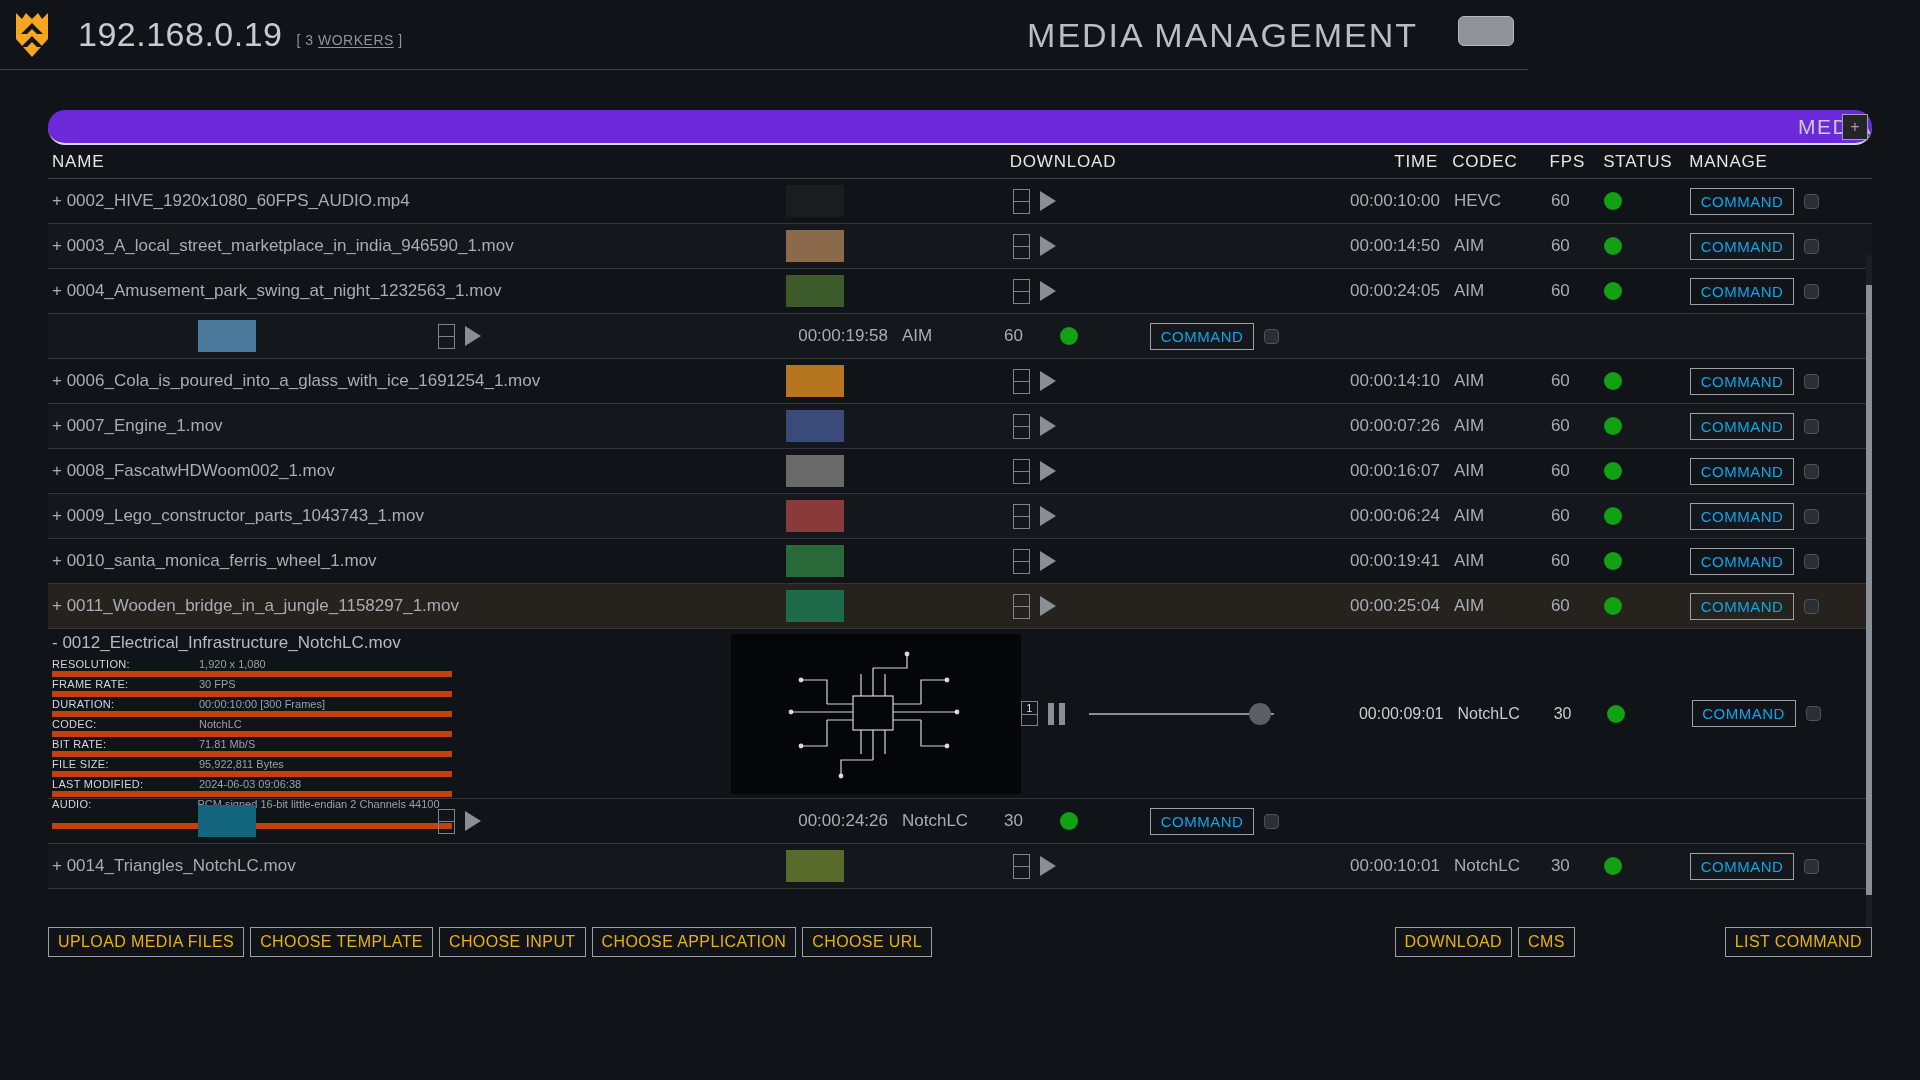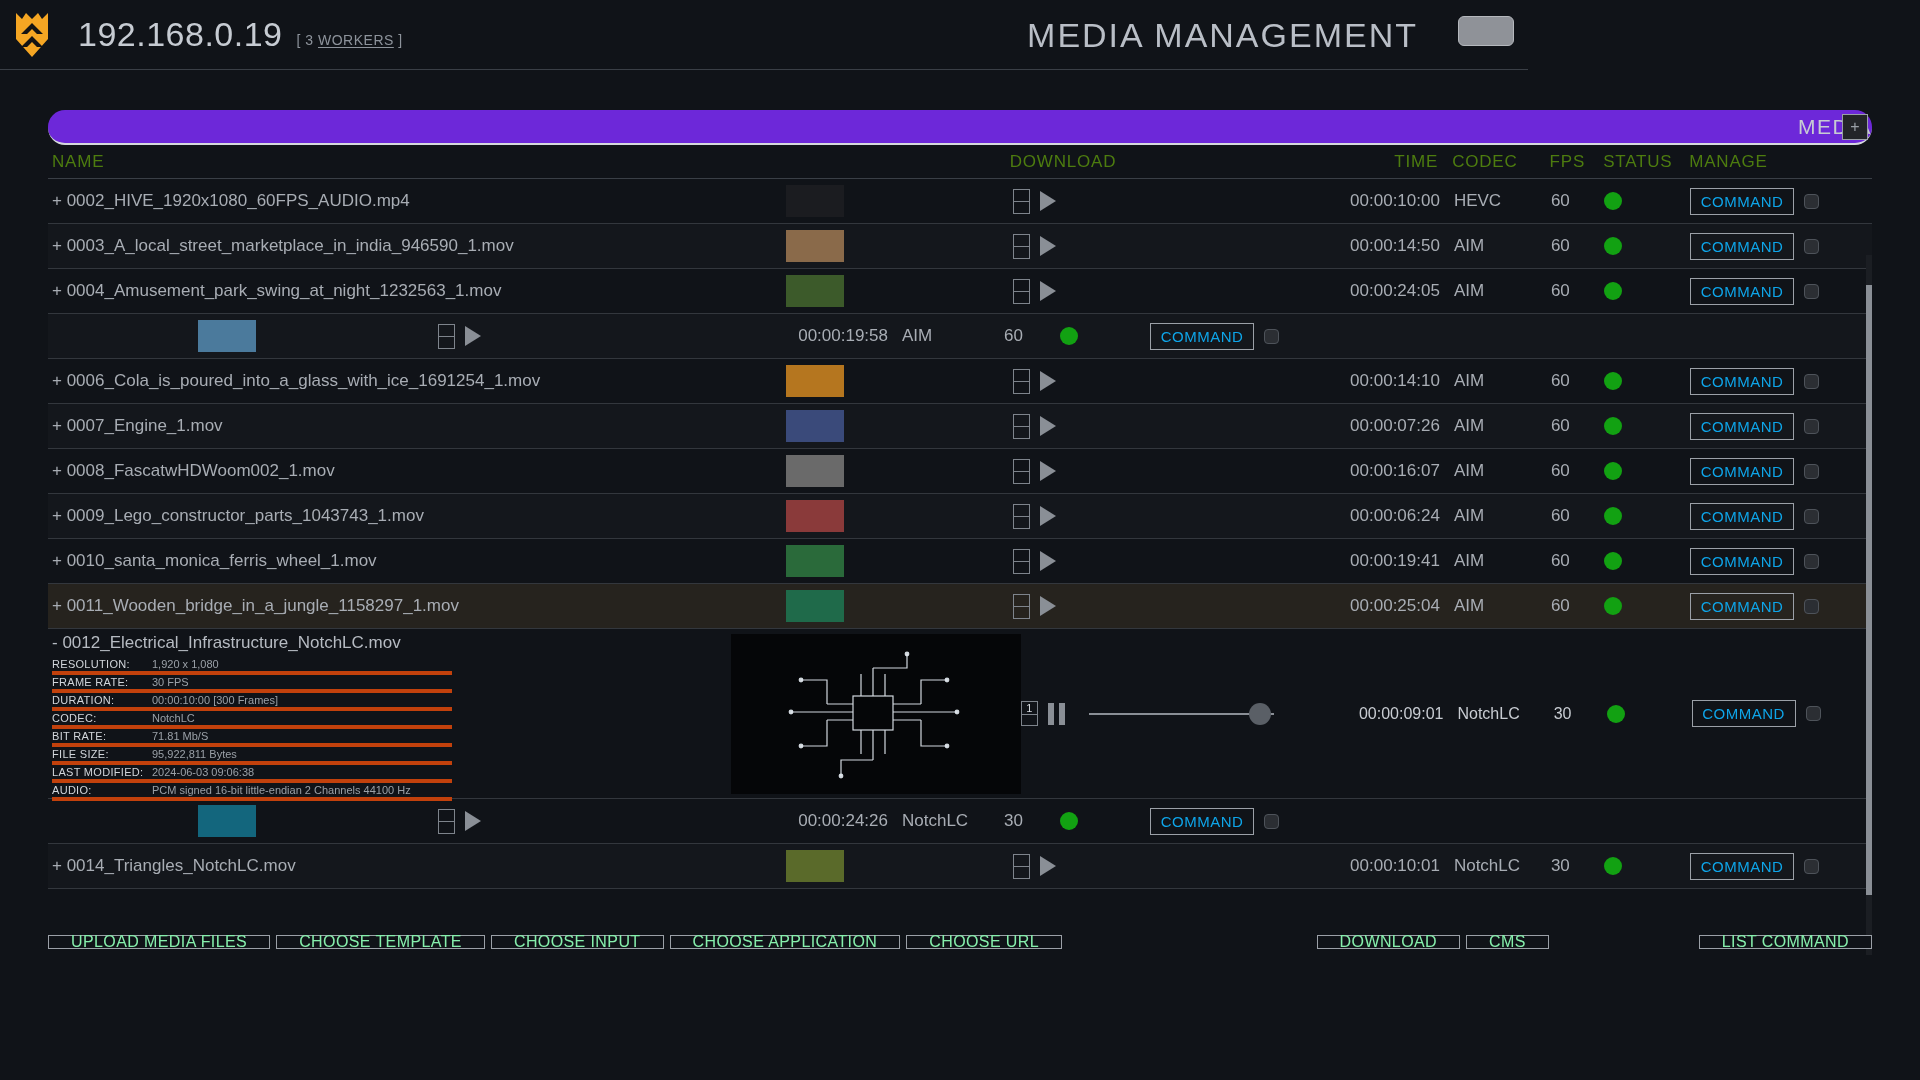--- a/index.html
+++ b/index.html
@@ -48,21 +48,21 @@
   .panel-title { font-size: 21px; color: #c7ccd3; letter-spacing: 1.5px; }
   .add-btn {
     position: absolute; right: 4px; top: 4px; width: 26px; height: 26px;
     border: 1px solid #9aa0a7; color: #9aa0a7; font-size: 16px;
     display: flex; align-items: center; justify-content: center;
     background: #232528;
   }
   .col-head-row {
     display: flex; align-items: center; height: 34px;
     border-bottom: 1px solid #3a3f46; background:#101318;
-    font-size: 17px; color: #4d7c0f; letter-spacing: .8px;
+    font-size: 17px; color: #e5e5e5; letter-spacing: .8px;
   }
   .c-name    { width: 620px; padding-left: 4px; }
   .c-thumb   { width: 390px; }
   .c-ctrl    { width: 330px; }
   .c-time    { width: 120px; text-align: right; }
   .c-codec   { width: 110px; padding-left: 14px; }
   .c-fps     { width: 56px;  padding-left: 6px; }
   .c-status  { width: 88px;  padding-left: 6px; }
   .c-manage  { width: 200px; padding-left: 8px; }
 
@@ -113,32 +113,32 @@
     width:104px; height:27px; border:1px solid #9ba0a7; background:transparent;
     color:#0ea5e9; font-size:15px; letter-spacing:.5px;
     display:flex; align-items:center; justify-content:center;
   }
   .radio-sq { width:15px; height:15px; border-radius:4px; background:#2b2e33; border:1px solid #4e535a; }
   
   .exp-row { display:flex; height:170px; border-bottom:1px solid #33373d; background:#101318; }
   .exp-left { width:620px; padding-left:4px; padding-top:4px; }
   .exp-title { font-size:17px; color:#b6bbc2; margin-bottom:4px; }
   .meta { width:400px; }
-  .meta-row { display:flex; font-size:11px; border-bottom:4px solid #c2410c; padding:1px 0; }
+  .meta-row { display:flex; font-size:11px; border-bottom:6px solid #c2410c; padding:1px 0;gap:47px; }
   .meta-k { width:100px; color:#d2d6db; letter-spacing:.3px; }
   .meta-v { color:#9aa0a7; }
   .big-thumb { width:290px; height:160px; background:#050608; }
   
   .action-bar {
     position:absolute; left:48px; top:925px; width:1824px; height:34px;
     display:flex; align-items:center;
   }
   .act-btn {
-    height:14px; border:1px solid #9ba0a7; background:#101318; color:#86efac;
-    font-size:16px; padding:0 22px; display:flex; align-items:center; letter-spacing:.4px;
+    height:30px; border:1px solid #9ba0a7; background:#101318; color:#eab308;
+    font-size:16px; padding:0 9px; display:flex; align-items:center; letter-spacing:.4px;
   }
   .spacer { flex:1; }
   
   .vscroll { position:absolute; right:0; top:145px; width:6px; height:700px; background:#1b1e23; }
   .vscroll i { position:absolute; top:30px; left:0; width:6px; height:610px; background:#8a8f96; display:block; }
   
   .wizard { position:absolute; left:0; top:1000px; width:1920px; height:80px; }
 </style>
 </head>
 <body>

